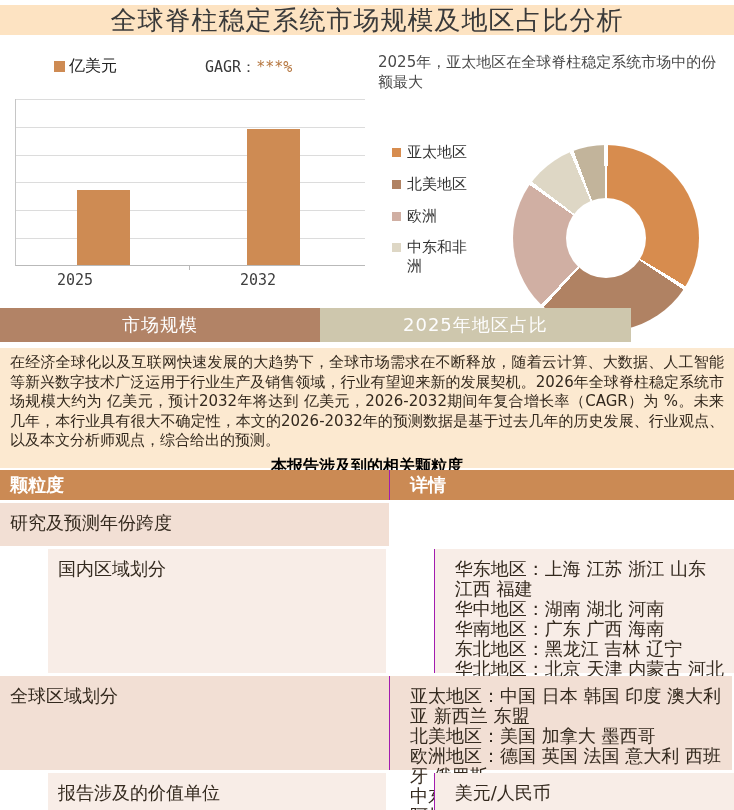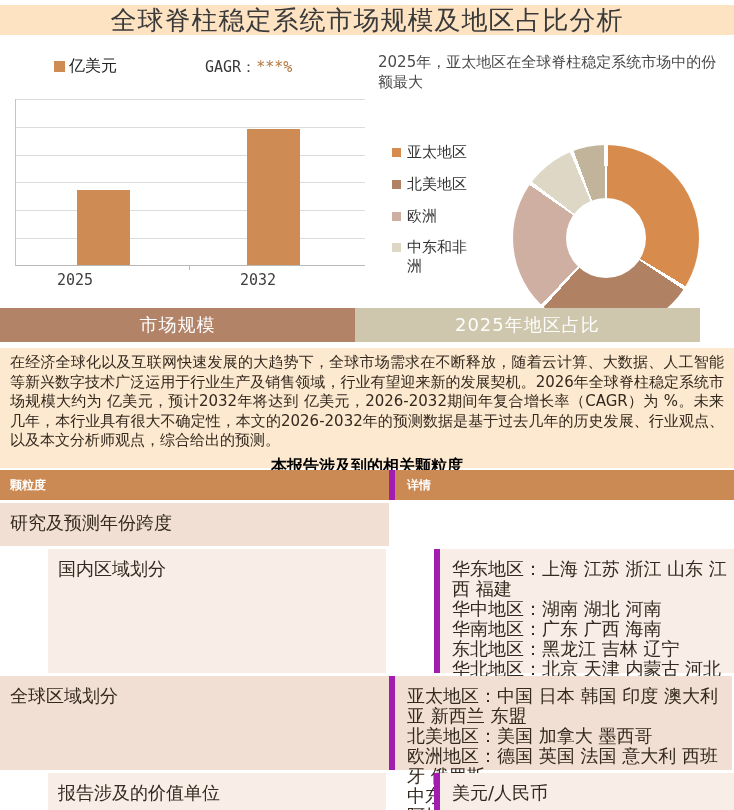--- a/index.html
+++ b/index.html
@@ -44,38 +44,38 @@
   .pie-legend .item { display:flex; align-items:flex-start; }
   .pie-legend .marker { width:9px; height:9px; margin:5px 6px 0 0; flex:none; }
   .pie-legend .plbl { font-size:15px; color:#333; width:64px; line-height:1.25; }
   .donut {
     position:absolute; left:513px; top:110px; width:186px; height:186px; border-radius:50%;
   }
   .donut .hole {
     position:absolute; left:53px; top:53px; width:80px; height:80px; border-radius:50%; background:#fff;
   }
   
-  .tabs { position:absolute; top:308px; left:0; width:700px; height:34px; display:flex; }
+  .tabs { position:absolute; top:308px; left:0; width:631px; height:34px; display:flex; }
   .tab { height:34px; line-height:34px; text-align:center; color:#FDFDFD; font-size:18px; letter-spacing:1px; }
   .tab.left { width:372px; background:#B28366; }
   .tab.right { width:362px; background:#CEC7AD; }
   
   .summary {
     position:absolute; top:348px; left:0; width:734px; height:120px;
     background:#FCE9D0; padding:5px 10px 0 10px;
   }
   .summary p { font-size:15px; line-height:1.3; color:#33291E; text-align:justify; }
   .summary h3 { margin-top:5px; text-align:center; font-size:16px; color:#000; font-weight:bold; }
   
   .gtable { position:absolute; top:470px; left:0; width:734px; height:340px; background:#fff; }
   .trow { display:flex; width:734px; margin-bottom:3px; }
   .thead { height:30px; background:#CB8A54; margin-bottom:3px; }
-  .thead .c1, .thead .c2 { color:#fff; font-weight:bold; font-size:12px; line-height:30px; }
+  .thead .c1, .thead .c2 { color:#fff; font-weight:bold; font-size:18px; line-height:30px; }
   .c1 { width:389px; padding-left:10px; }
-  .c2 { width:343px; padding-left:12px; border-left:6px solid #a21caf; }
+  .c2 { width:343px; padding-left:20px; border-left:1px solid #a21caf; }
   .trow.body .c1, .trow.body .c2 { font-size:18px; color:#33291E; padding-top:10px; line-height:20px; }
   .trow.body .c2 { white-space:pre-wrap; padding-right:6px; }
   .bg-pink  { background:#F2DFD4; }
   .bg-light { background:#F8EDE7;margin-left:48px; }
   .r1 { height:43px; }
   .r2 { height:124px; }
   .r3 { height:94px; }
   .r4 { height:38px; margin-bottom:0; }
 </style>
 </head>

